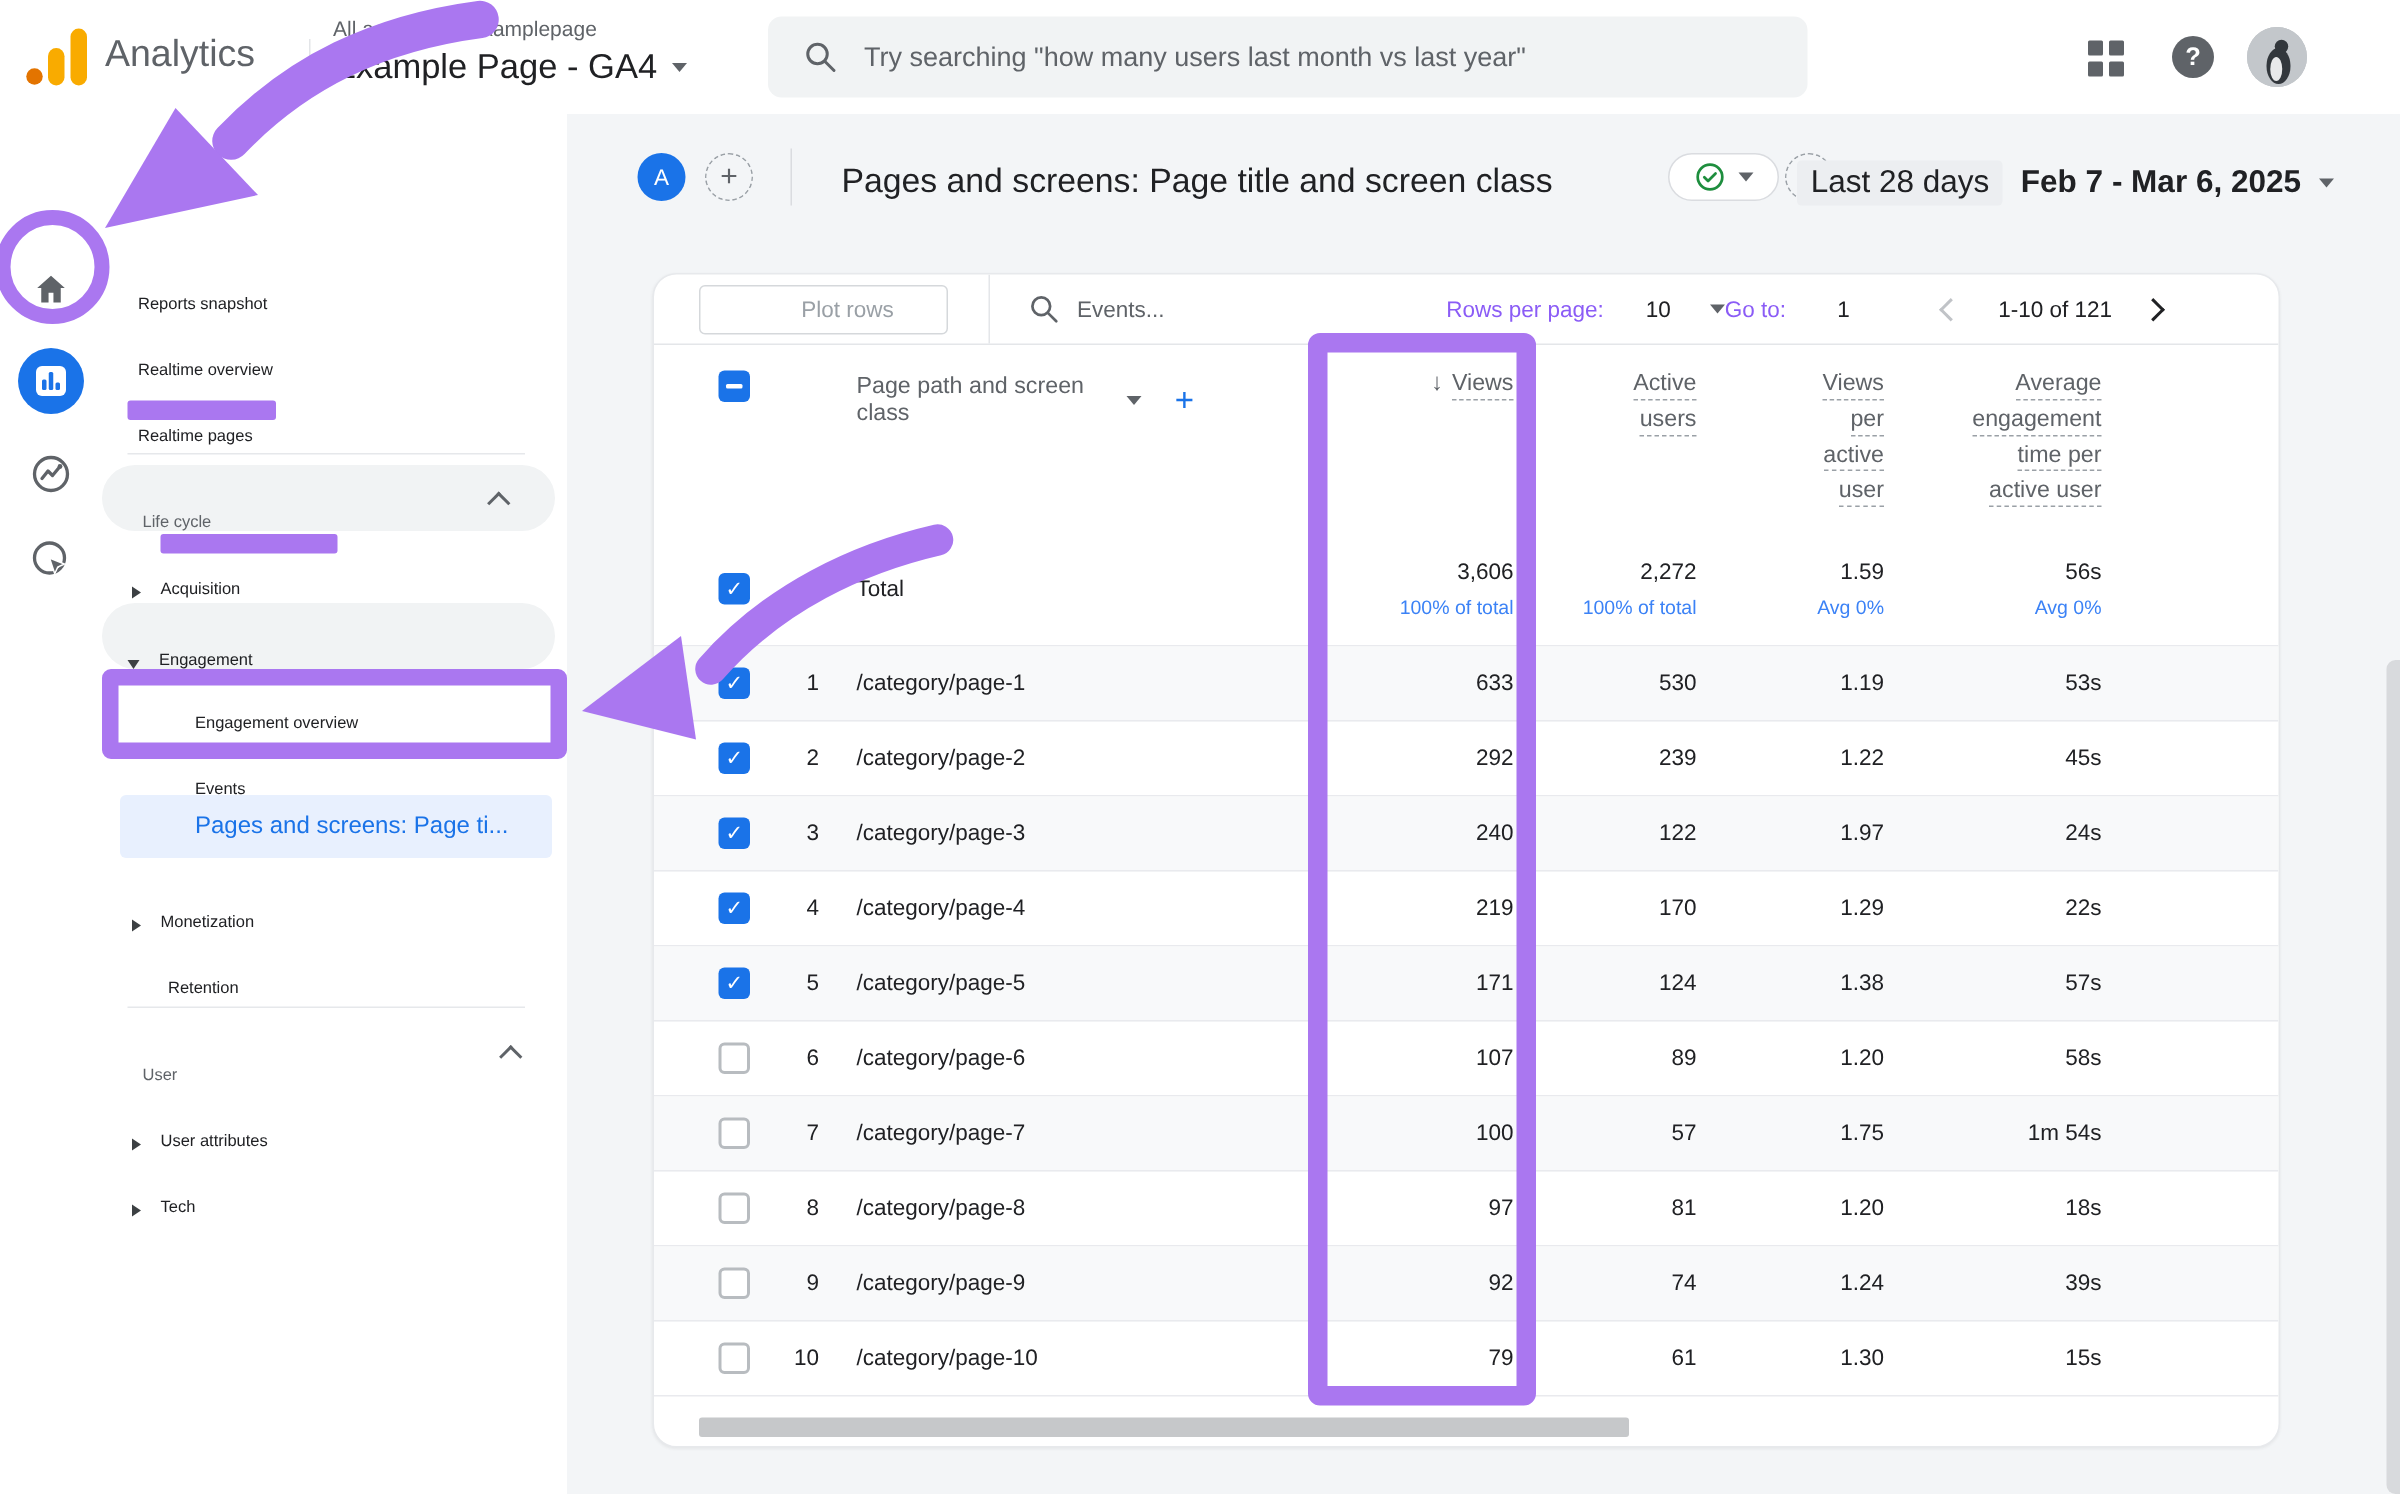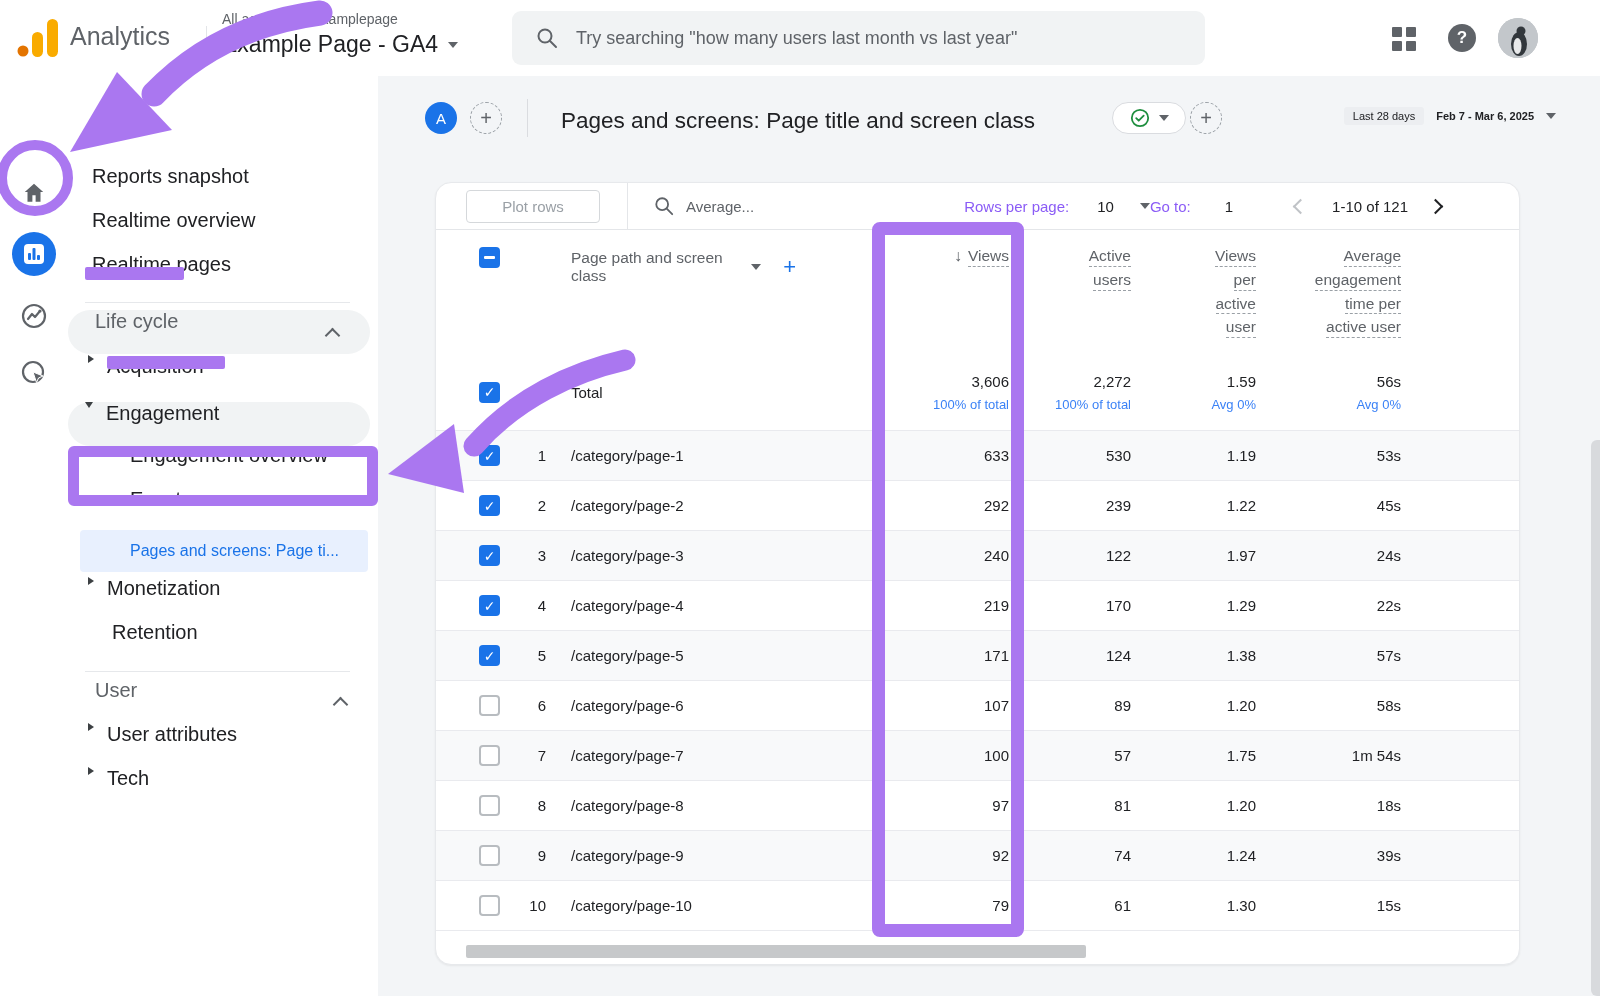--- a/index.html
+++ b/index.html
@@ -25,21 +25,21 @@
         display:flex;align-items:center;justify-content:center;font-size:17px;font-weight:bold;}
   .avatar{left:1498px;top:18px;width:40px;height:40px;border-radius:50%;overflow:hidden;background:#bcc0c4;}
 
   
   .rail{position:absolute;left:0;top:76px;width:68px;bottom:0;background:#fff;border-right:1px solid #e8eaed;z-index:4;}
   .rail-ic{position:absolute;left:50%;transform:translateX(-50%);}
   .reports-circle{top:156px;width:44px;height:44px;border-radius:50%;background:#1a73e8;display:flex;align-items:center;justify-content:center;}
 
   
   .sidebar{position:absolute;left:68px;top:76px;width:310px;bottom:0;background:#fff;z-index:4;}
-  .sb-item{position:absolute;left:0;width:100%;height:44px;display:flex;align-items:flex-start;font-size:20px;color:#202124;}
+  .sb-item{position:absolute;left:0;width:100%;height:44px;display:flex;align-items:flex-end;font-size:11px;color:#202124;}
   .sb-pad1{padding-left:24px;}
   .pill{background:#f1f3f4;border-radius:22px;width:302px;}
   .sb-head{color:#5f6368;}
   .tri-r{width:0;height:0;border-top:4.5px solid transparent;border-bottom:4.5px solid transparent;border-left:6px solid #3c4043;margin-left:20px;margin-right:13px;}
   .tri-d{width:0;height:0;border-left:4.5px solid transparent;border-right:4.5px solid transparent;border-top:6px solid #3c4043;margin-left:17px;margin-right:13px;}
   .chev-up{width:9px;height:9px;border-style:solid;border-color:#5f6368;border-width:2px 2px 0 0;transform:rotate(-45deg);position:absolute;right:32px;top:20px;}
   .sb-sub{padding-left:62px;}
   .sb-divider{position:absolute;left:17px;width:265px;height:1px;background:#e6e8eb;}
   .pages-pill{position:absolute;left:12px;top:454px;width:288px;height:42px;background:#e8f0fe;border-radius:4px;
               display:flex;align-items:center;padding-left:50px;box-sizing:border-box;
@@ -48,30 +48,30 @@
   
   .main{position:absolute;left:378px;top:76px;right:0;bottom:0;background:#f3f5f7;z-index:3;}
   .rep-avatar{left:47px;top:26px;width:32px;height:32px;border-radius:50%;background:#1a73e8;color:#fff;
               display:flex;align-items:center;justify-content:center;font-size:15px;font-weight:500;}
   .dash-plus{width:32px;height:32px;border-radius:50%;border:1.6px dashed #9aa0a6;box-sizing:border-box;
              display:flex;align-items:center;justify-content:center;color:#5f6368;font-size:20px;font-weight:300;}
   .rep-sep{left:149px;top:23px;width:1px;height:38px;background:#dadce0;}
   .rep-title{left:179px;top:28px;font-size:22.5px;color:#202124;}
   .check-pill{left:734px;top:26px;width:74px;height:32px;border:1px solid #dadce0;border-radius:16px;background:#fff;
               box-sizing:border-box;display:flex;align-items:center;justify-content:center;gap:9px;}
-  .daterange{right:44px;top:31px;display:flex;align-items:center;gap:12px;font-size:11px;}
+  .daterange{right:44px;top:31px;display:flex;align-items:center;gap:12px;font-size:21px;}
   .preset{background:#eceef1;padding:3px 9px;border-radius:3px;font-weight:500;color:#202124;}
   .datetxt{font-weight:700;color:#202124;}
 
   
   .card{position:absolute;left:57px;top:106px;width:1085px;height:783px;background:#fff;border-radius:16px;
         border:1px solid #e7e9ec;box-shadow:0 1px 2px rgba(60,64,67,.08);box-sizing:border-box;overflow:hidden;}
   .toolbar{height:46px;display:flex;align-items:center;border-bottom:1px solid #e4e6e9;font-size:15px;}
   .plot-btn{margin-left:30px;width:132px;height:31px;border:1px solid #d5d8db;border-radius:4px;color:#9aa0a6;
-            display:flex;align-items:center;justify-content:center;}
+            display:flex;align-items:center;justify-content:center;padding-left:32px;}
   .tb-sep{margin-left:27px;width:1px;height:46px;background:#e4e6e9;}
   .tb-search-ic{margin-left:26px;}
   .tb-search-txt{margin-left:12px;color:#5f6368;}
   .sp{flex:1;}
   .tb-lab{color:#8b5cf6;}
   .pg-chev{width:9px;height:9px;border-style:solid;border-width:2.2px 2.2px 0 0;display:inline-block;}
   .pg-prev{border-color:#c0c3c7;transform:rotate(-135deg);margin-left:62px;}
   .pg-next{border-color:#202124;transform:rotate(45deg);margin-left:22px;margin-right:78px;}
 
   .tg{display:grid;grid-template-columns:78px 32px 250px 213px 122px 125px 145px 1fr;align-items:center;}
@@ -255,21 +255,21 @@
   </div>
 
   <section class="card">
     <div class="toolbar">
       <div class="plot-btn">Plot rows</div>
       <div class="tb-sep"></div>
       <svg class="tb-search-ic" width="20" height="20" viewBox="0 0 22 22">
         <circle cx="9" cy="9" r="6.5" fill="none" stroke="#5f6368" stroke-width="2"></circle>
         <line x1="14" y1="14" x2="20" y2="20" stroke="#5f6368" stroke-width="2" stroke-linecap="round"></line>
       </svg>
-      <span class="tb-search-txt">Average...</span>
+      <span class="tb-search-txt">Events...</span>
       <span class="sp"></span>
       <span class="tb-lab">Rows per page:</span>
       <span style="margin-left:28px">10</span>
       <span class="caret" style="margin-left:26px"></span>
       <span class="tb-lab" style="">Go to:</span>
       <span style="margin-left:34px">1</span>
       <span class="pg-chev pg-prev"></span>
       <span style="margin-left:26px">1-10 of 121</span>
       <span class="pg-chev pg-next"></span>
     </div>

